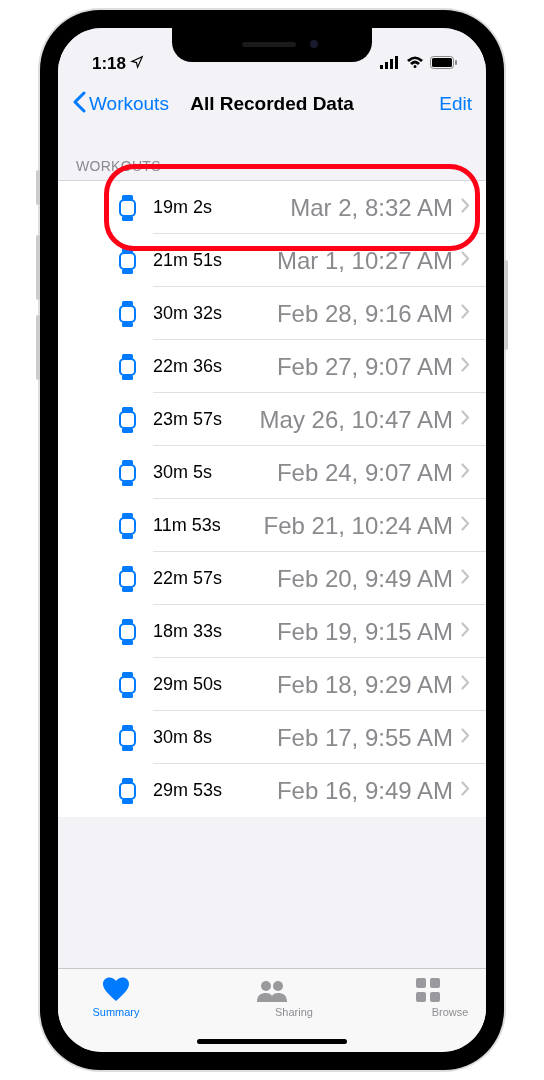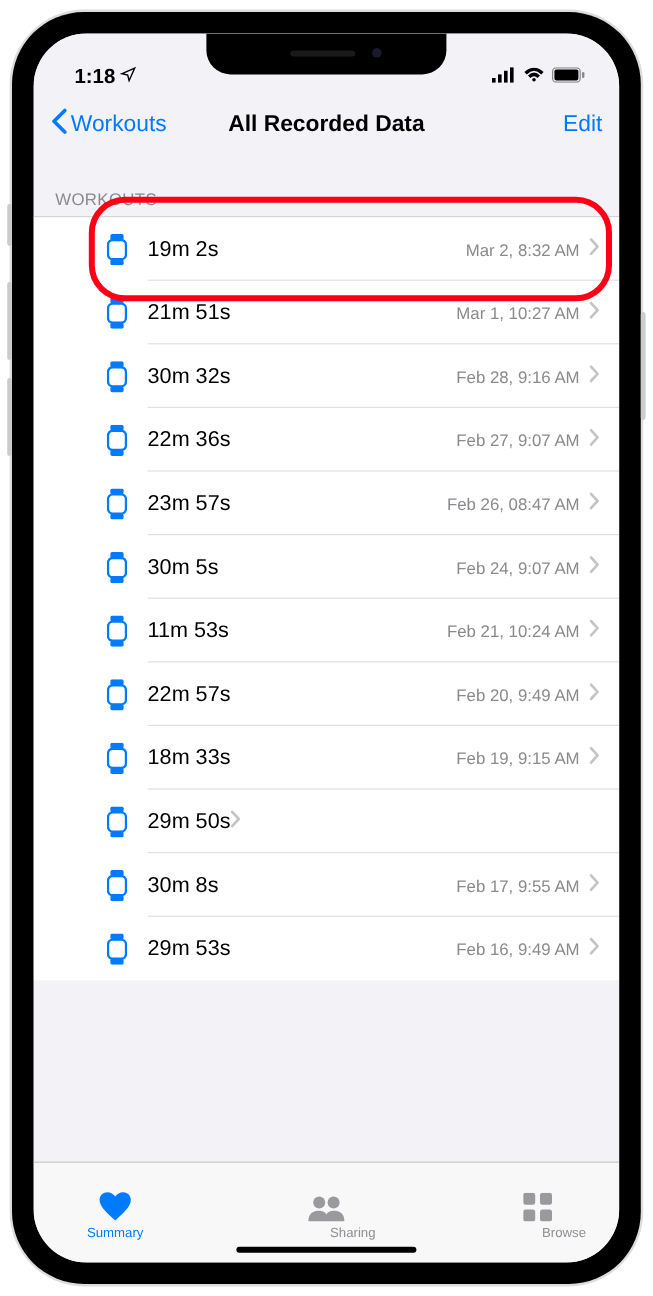--- a/index.html
+++ b/index.html
@@ -4,21 +4,21 @@
   <style>
     * { margin: 0; padding: 0; box-sizing: border-box; }
     body {
       font-family: -apple-system, BlinkMacSystemFont, "Helvetica Neue", sans-serif;
       background: #fff;
       display: flex;
       justify-content: center;
       padding: 10px;
     }
     .phone-frame {
-      width: 524px;
+      width: 464px;
       height: 1060px;
       background: #000;
       border-radius: 60px;
       padding: 18px;
       position: relative;
       box-shadow: 0 0 0 2px #ddd;
     }
     .phone-screen {
       width: 100%;
       height: 100%;
@@ -158,31 +158,31 @@
       display: flex;
       justify-content: center;
       margin-right: 15px;
     }
     .duration {
       font-size: 18px;
       color: #000;
     }
     .timestamp {
       margin-left: auto;
-      font-size: 14px;
+      font-size: 24px;
       color: #8a8a8e;
       margin-right: 8px;
     }
     .chevron { color: #c5c5c7; }
     .tab-bar {
       height: 84px;
       background: rgba(248,248,248,0.94);
       border-top: 0.5px solid #c8c8c8;
       display: flex;
-      padding-top: 24px;
+      padding-top: 8px;
       gap: 40px;
     }
     .tab {
       flex: 1;
       display: flex;
       flex-direction: column;
       align-items: center;
       gap: 3px;
       cursor: pointer;
     }
@@ -322,21 +322,21 @@
           </div>
           <div class="row">
             <span class="watch-icon">
               <svg width="17" height="26" viewBox="0 0 17 26">
                 <rect x="3" y="0" width="11" height="5" rx="1.5" fill="#007aff"></rect>
                 <rect x="3" y="21" width="11" height="5" rx="1.5" fill="#007aff"></rect>
                 <rect x="1" y="5" width="15" height="16" rx="4" fill="none" stroke="#007aff" stroke-width="2"></rect>
               </svg>
             </span>
             <span class="duration">23m 57s</span>
-            <span class="timestamp">Feb 26, 08:47 AM</span>
+            <span class="timestamp">May 26, 10:47 AM</span>
             <span class="chevron"><svg width="9" height="15" viewBox="0 0 9 15">
                 <path d="M1.5 1.5 L7 7.5 L1.5 13.5" fill="none" stroke="#c5c5c7" stroke-width="2.2" stroke-linecap="round" stroke-linejoin="round"></path>
               </svg></span>
           </div>
           <div class="row">
             <span class="watch-icon">
               <svg width="17" height="26" viewBox="0 0 17 26">
                 <rect x="3" y="0" width="11" height="5" rx="1.5" fill="#007aff"></rect>
                 <rect x="3" y="21" width="11" height="5" rx="1.5" fill="#007aff"></rect>
                 <rect x="1" y="5" width="15" height="16" rx="4" fill="none" stroke="#007aff" stroke-width="2"></rect>
@@ -392,20 +392,21 @@
           </div>
           <div class="row">
             <span class="watch-icon">
               <svg width="17" height="26" viewBox="0 0 17 26">
                 <rect x="3" y="0" width="11" height="5" rx="1.5" fill="#007aff"></rect>
                 <rect x="3" y="21" width="11" height="5" rx="1.5" fill="#007aff"></rect>
                 <rect x="1" y="5" width="15" height="16" rx="4" fill="none" stroke="#007aff" stroke-width="2"></rect>
               </svg>
             </span>
             <span class="duration">29m 50s</span>
+            <span class="timestamp">Feb 18, 9:29 AM</span>
             <span class="chevron"><svg width="9" height="15" viewBox="0 0 9 15">
                 <path d="M1.5 1.5 L7 7.5 L1.5 13.5" fill="none" stroke="#c5c5c7" stroke-width="2.2" stroke-linecap="round" stroke-linejoin="round"></path>
               </svg></span>
           </div>
           <div class="row">
             <span class="watch-icon">
               <svg width="17" height="26" viewBox="0 0 17 26">
                 <rect x="3" y="0" width="11" height="5" rx="1.5" fill="#007aff"></rect>
                 <rect x="3" y="21" width="11" height="5" rx="1.5" fill="#007aff"></rect>
                 <rect x="1" y="5" width="15" height="16" rx="4" fill="none" stroke="#007aff" stroke-width="2"></rect>

